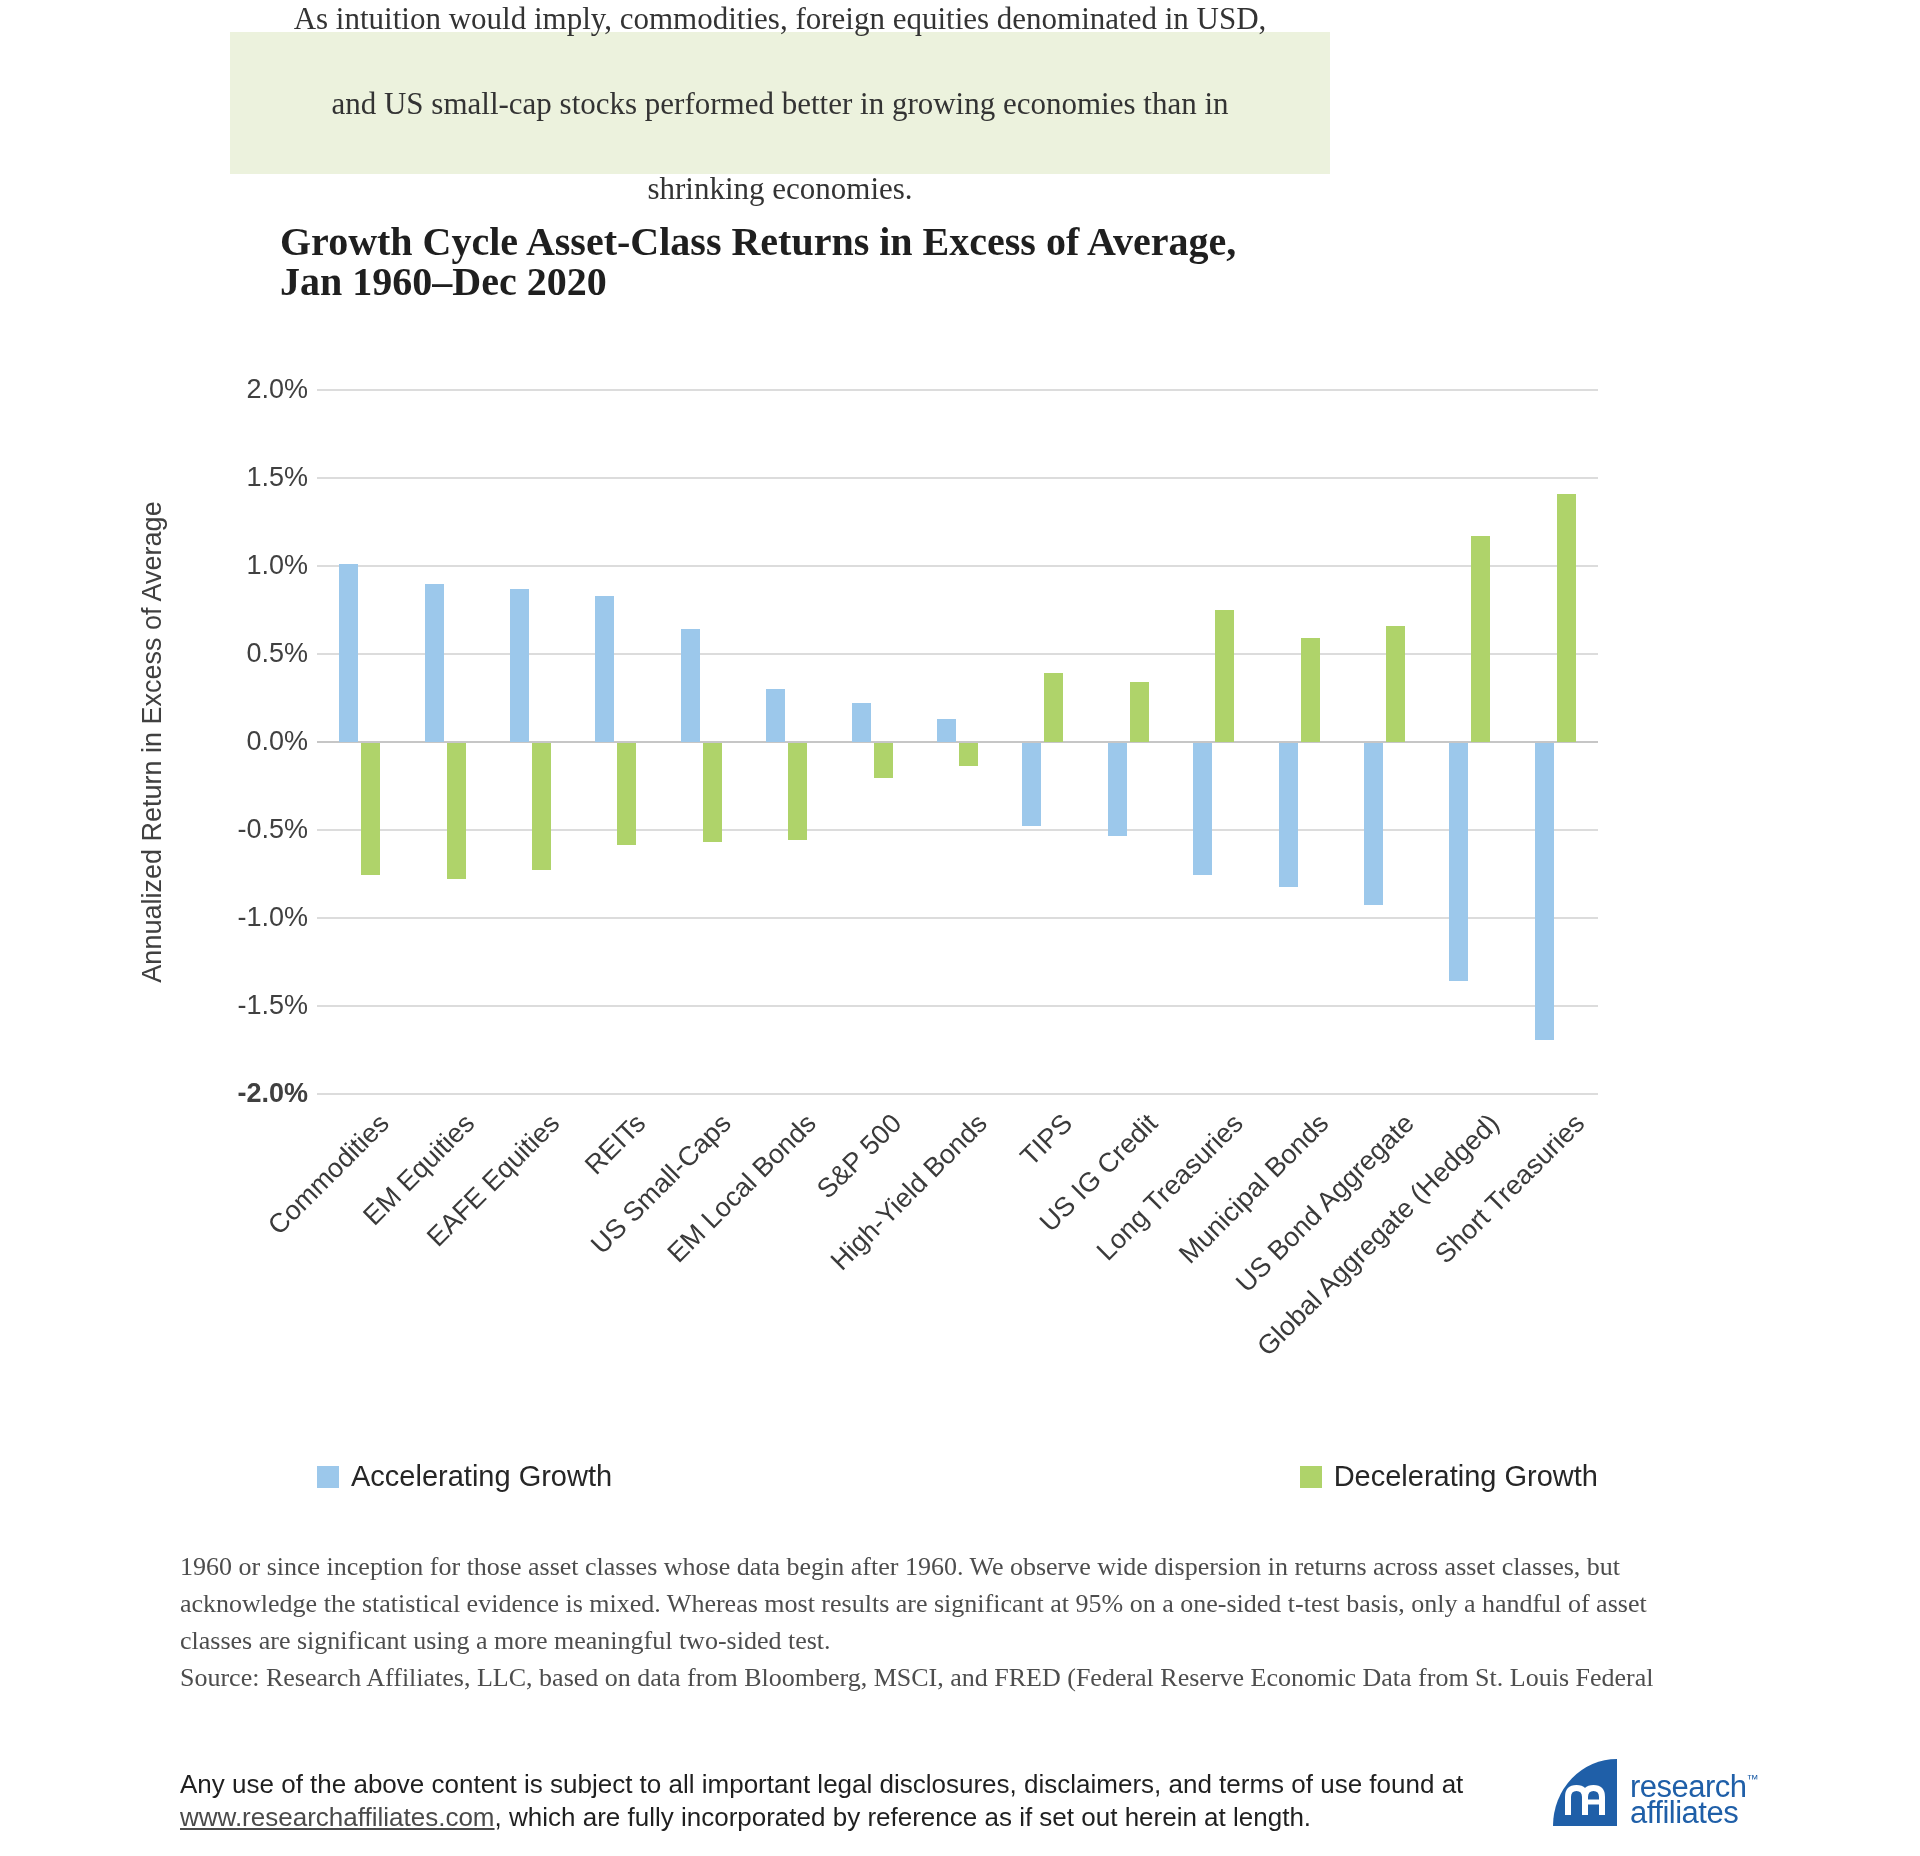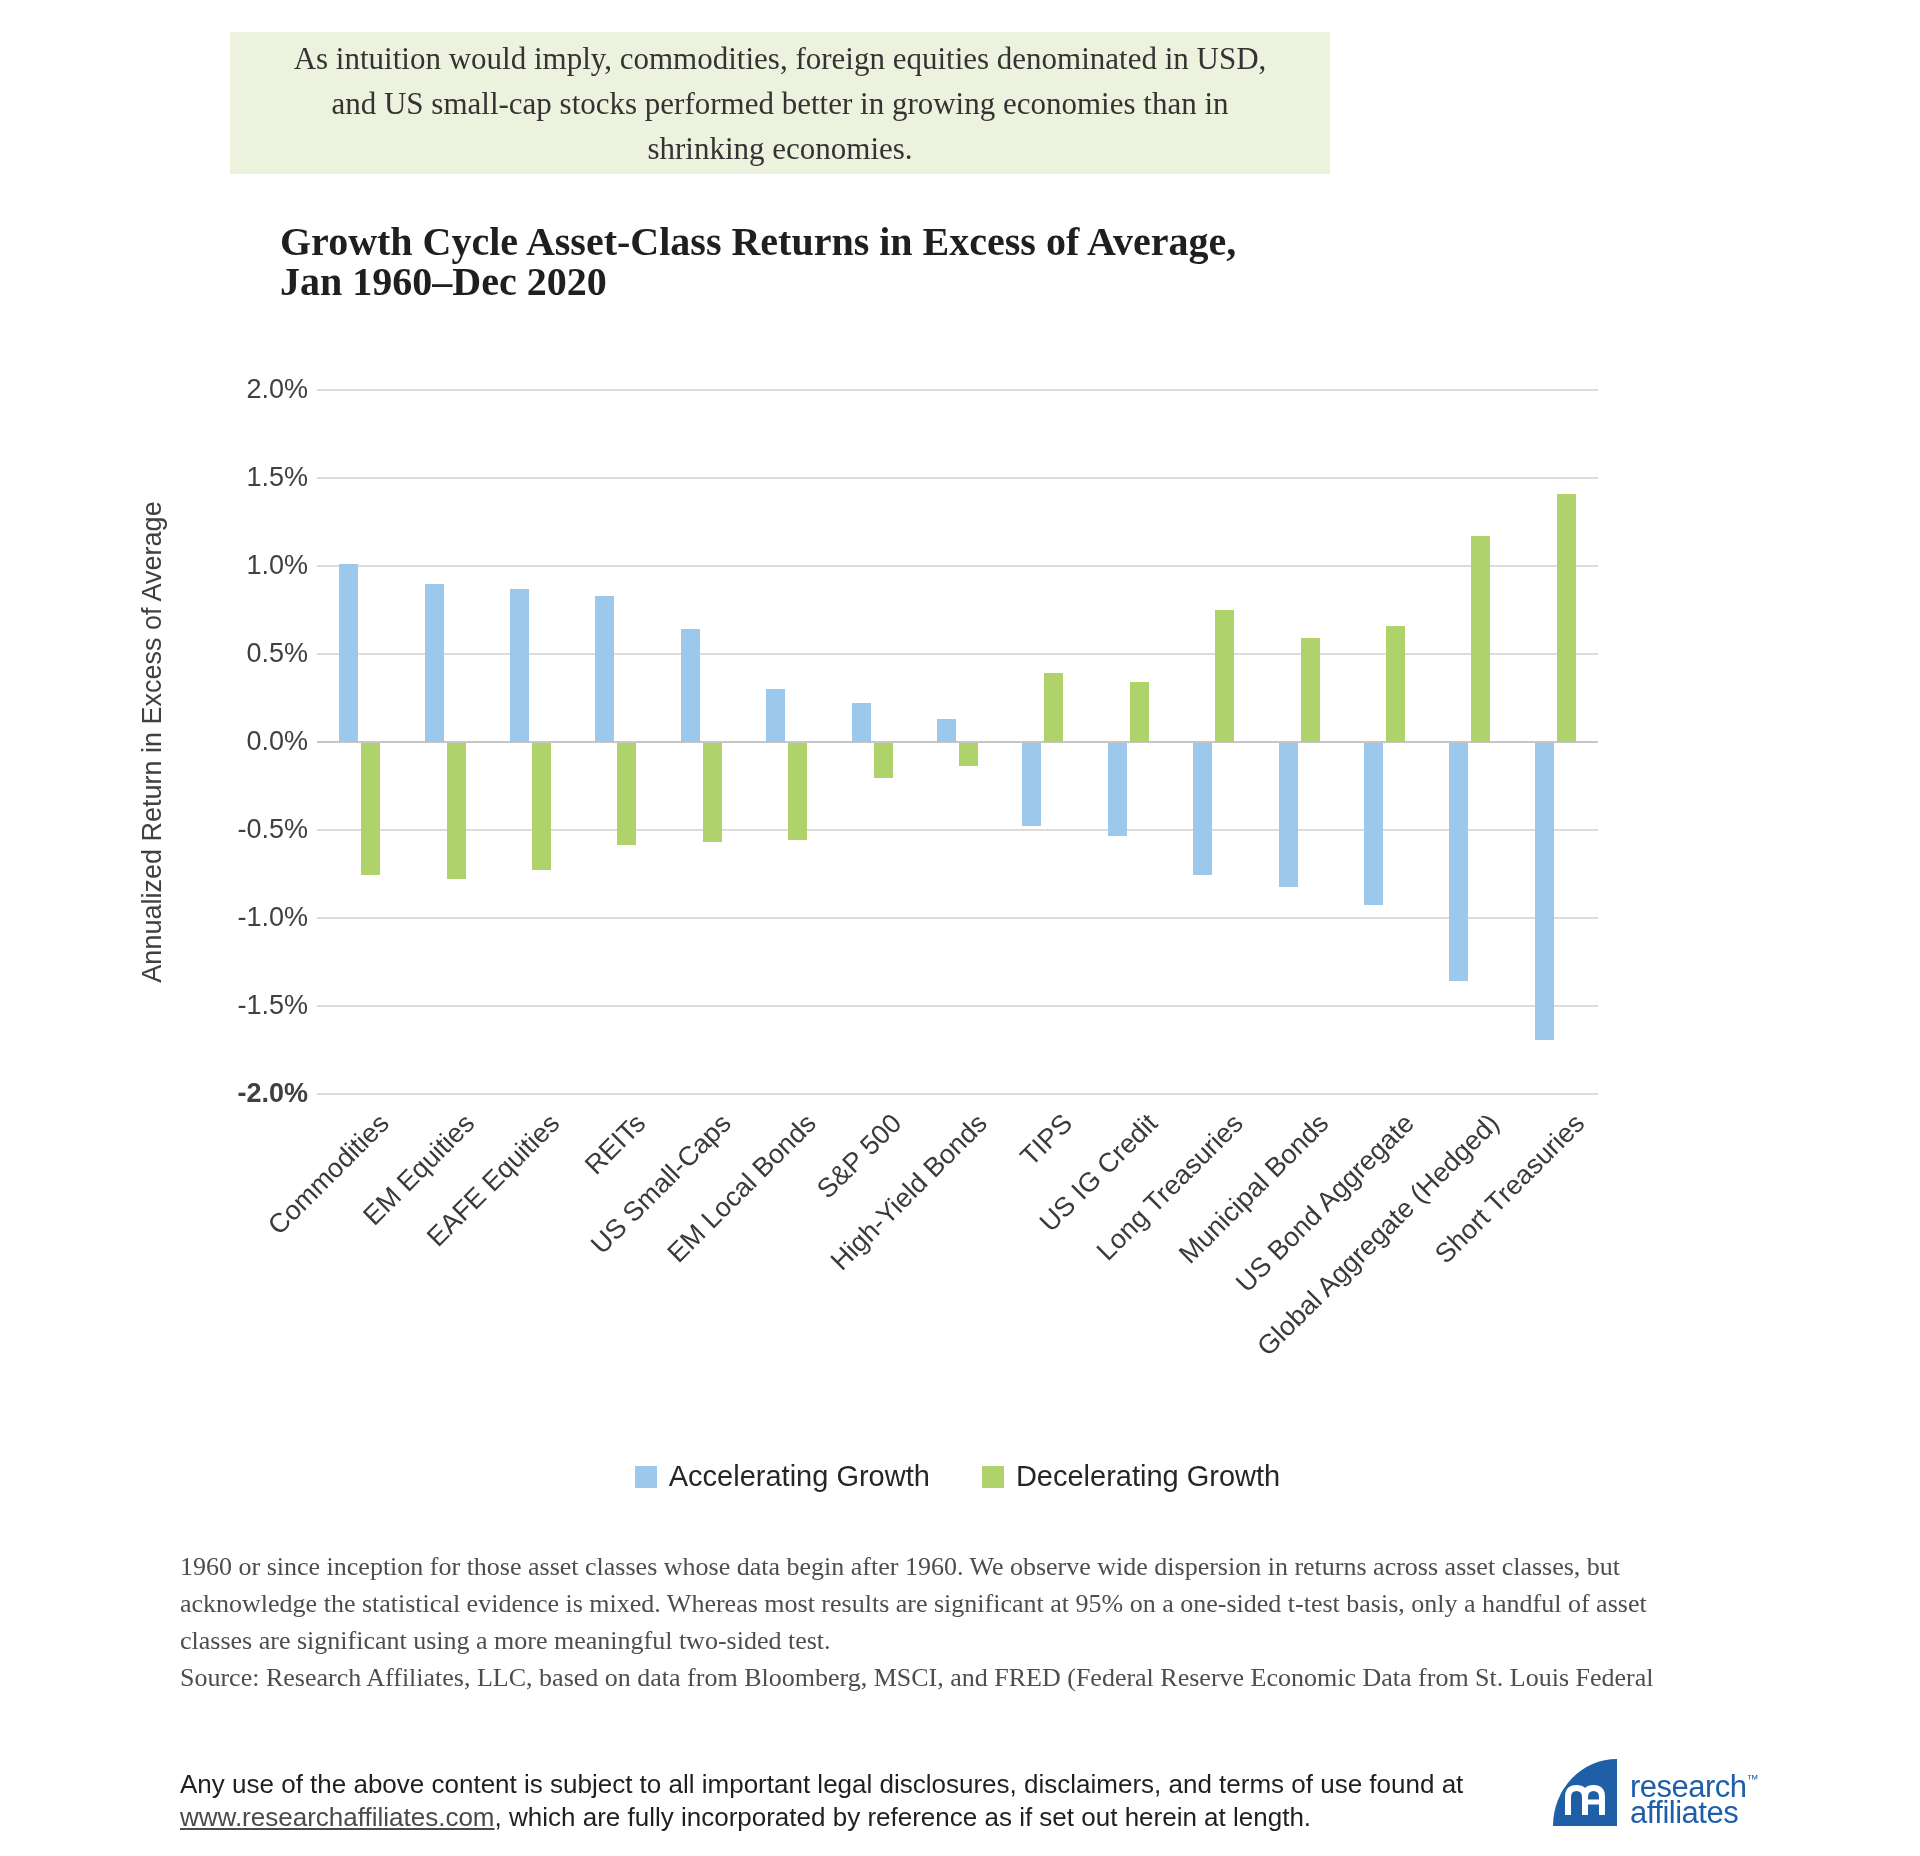--- a/index.html
+++ b/index.html
@@ -3,21 +3,21 @@
 <meta charset="utf-8">
 <style>
   html,body{margin:0;padding:0;}
   body{
     width:1920px;height:1856px;position:relative;background:#ffffff;overflow:hidden;
     font-family:"Liberation Sans","DejaVu Sans",sans-serif;
   }
   
   .callout{
     position:absolute;left:230px;top:32px;width:1100px;height:142px;
-    background:#ecf2dd;display:flex;flex-direction:column;justify-content:center;
+    background:#ecf2dd;display:flex;flex-direction:column;justify-content:center;gap:40px;
   }
   .callout div{
     text-align:center;font-family:"Liberation Serif","DejaVu Serif",serif;
     font-size:31px;line-height:45px;color:#333333;
   }
   
   .chart-title{
     position:absolute;left:280px;top:222px;
     font-family:"Liberation Serif","DejaVu Serif",serif;
     font-weight:bold;font-size:40px;line-height:40px;color:#1f1f1f;
@@ -43,21 +43,21 @@
   
   #xlabels{position:absolute;left:317px;top:1094px;width:1281px;height:360px;}
   .xlabel{
     position:absolute;top:14px;white-space:nowrap;
     font-size:27px;color:#3a3a3a;
     transform:rotate(-45deg);transform-origin:top right;
   }
   
   #legend{
     position:absolute;left:317px;top:1460px;width:1281px;
-    display:flex;justify-content:center;gap:52px;
+    display:flex;justify-content:space-between;gap:52px;
   }
   .legend-item{display:flex;align-items:center;gap:12px;}
   .legend-swatch{width:22px;height:22px;}
   .legend-label{font-size:29px;color:#262626;}
   
   .note{
     position:absolute;left:180px;top:1548px;width:1570px;
     font-family:"Liberation Serif","DejaVu Serif",serif;
     font-size:26px;line-height:37px;color:#4d4d4d;
   }

